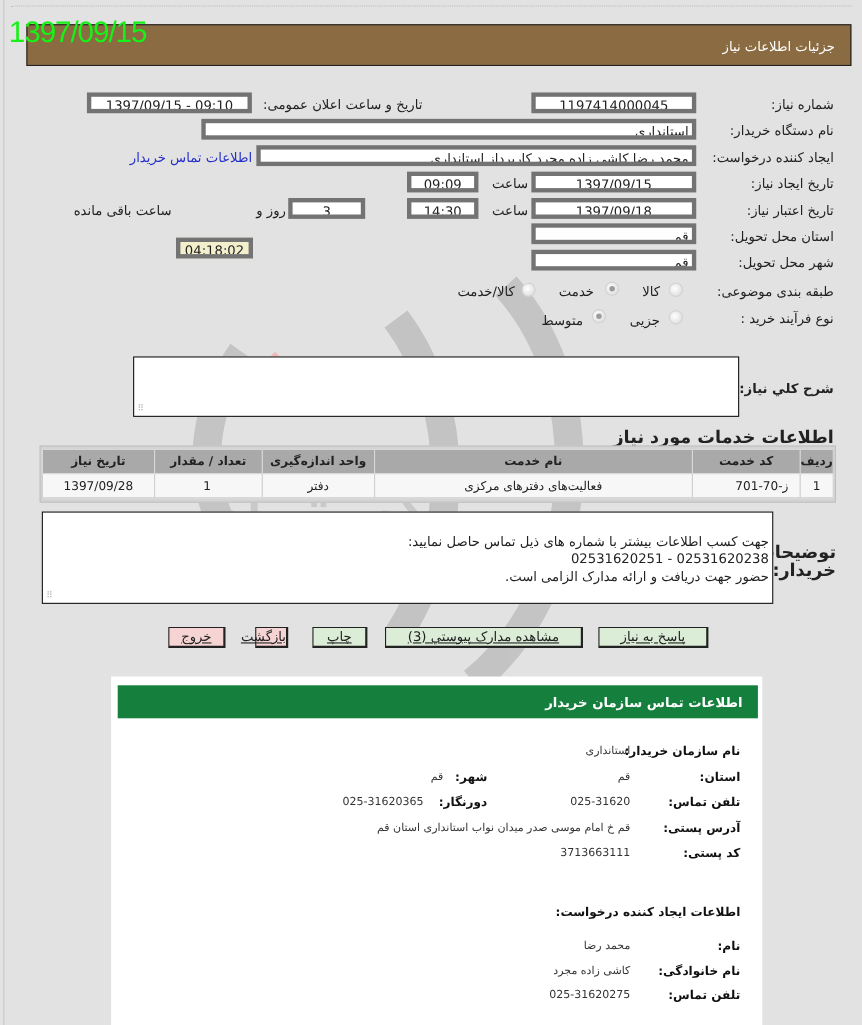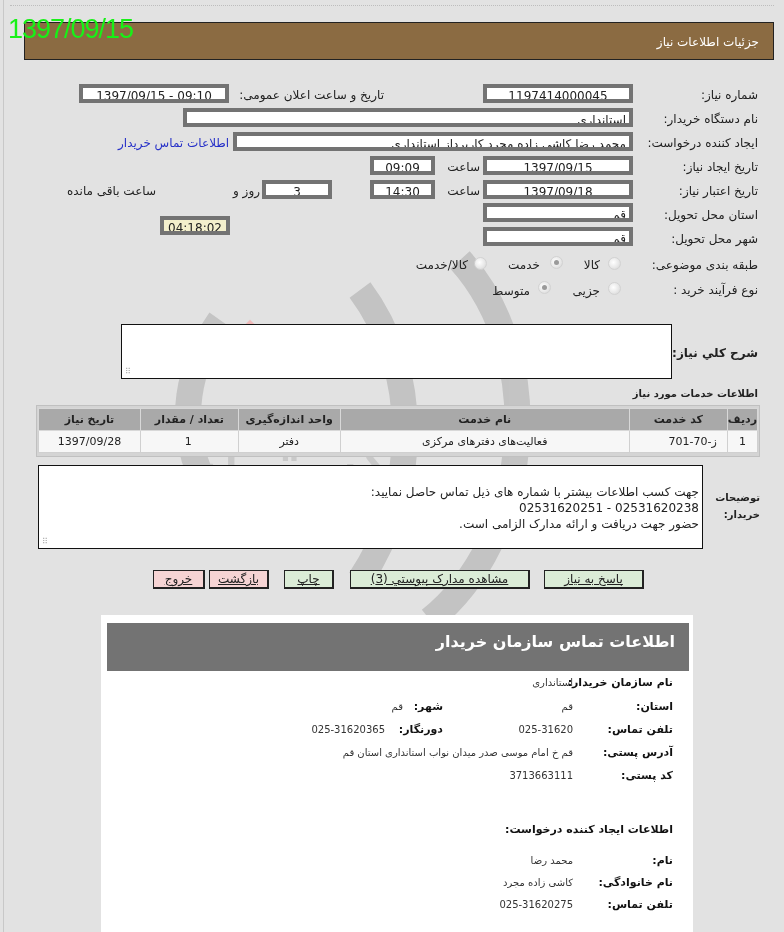--- a/index.html
+++ b/index.html
@@ -40,38 +40,38 @@
   .radio { position: absolute; width: 13px; height: 13px; border-radius: 50%;
     background: radial-gradient(circle at 40% 40%, #ffffff 0%, #e6e6e6 60%, #cfcfcf 100%); border: 1px solid #d2d2d2; }
   .radio.on::after { content: ""; position: absolute; left: 3px; top: 3px; width: 5px; height: 5px; border-radius: 50%; background: #9a9a9a; }
 
   .textarea {
     position: absolute; background: #fff; border: 1px solid #111; direction: rtl;
     font-size: 12px; line-height: 16px; padding: 2px 3px; white-space: pre-line;
   }
   .grip { position: absolute; left: 3px; bottom: 2px; color: #b0b0b0; font-size: 8px; line-height: 8px; }
 
-  .bold-lbl { position: absolute; direction: rtl; font-weight: bold; font-size: 10px; white-space: nowrap; }
+  .bold-lbl { position: absolute; direction: rtl; font-weight: bold; font-size: 16px; white-space: nowrap; }
 
   table.svc { position: absolute; left: 38px; top: 408px; width: 720px; border-collapse: collapse; direction: rtl; font-size: 11px; }
   table.svc th { background: #a9a9a9; color: #222; font-weight: bold; height: 22px; border: 1px solid #d8d8d8; font-size: 11px; }
   table.svc td { background: #f7f7f7; height: 22px; border: 1px solid #d0d0d0; text-align: center; }
   .svc-wrap { position: absolute; left: 36px; top: 405px; width: 724px; height: 52px; background: #d4d4d4; border: 1px solid #c0c0c0; }
 
   .btn {
     position: absolute; height: 19px; border: 1px solid #222; border-right-width: 2px; border-bottom-width: 2px;
     font-size: 12px; text-align: center; line-height: 16px; direction: rtl; cursor: pointer; text-decoration: underline;
   }
   .btn.green { background: #dbecd7; }
   .btn.pink { background: #f6d4d4; }
 
   .panel { position: absolute; left: 101px; top: 615px; width: 592px; height: 317px; background: #fff; }
   .panel-head {
-    position: absolute; left: 6px; top: 8px; width: 582px; height: 48px;
-    background: #737373; color: #fff; direction: rtl; font-weight: bold; font-size: 16px; padding: 9px 14px 0 0;
+    position: absolute; left: 6px; top: 8px; width: 582px; height: 30px;
+    background: #15803d; color: #fff; direction: rtl; font-weight: bold; font-size: 12px; padding: 9px 14px 0 0;
   }
   .pl { position: absolute; direction: rtl; font-weight: bold; font-size: 11px; white-space: nowrap; color: #111; }
   .pv { position: absolute; direction: rtl; font-size: 10px; white-space: nowrap; color: #333; }
 </style>
 </head>
 <body>
 
 <div class="left-rule"></div>
 <div class="top-strip"></div>
 
@@ -168,21 +168,21 @@
 <div class="textarea" style="left:38px; top:465px; width:665px; height:84px;padding-left:37px;">
   <span>جهت کسب اطلاعات بیشتر با شماره های ذیل تماس حاصل نمایید:
 02531620238 - 02531620251
 حضور جهت دریافت و ارائه مدارک الزامی است.</span>
   <span class="grip">⠿</span>
 </div>
 
 <div class="btn green" style="left:544px; top:570px; width:100px;">پاسخ به نیاز</div>
 <div class="btn green" style="left:350px; top:570px; width:180px;">مشاهده مدارک پیوستي (3)</div>
 <div class="btn green" style="left:284px; top:570px; width:50px;">چاپ</div>
-<div class="btn pink" style="left:209px; top:570px; width:60px;">بازگشت</div>
+<div class="btn pink" style="left:232px; top:570px; width:30px;">بازگشت</div>
 <div class="btn pink" style="left:153px; top:570px; width:52px;">خروج</div>
 
 <div class="panel">
   <div class="panel-head">
     <span>اطلاعات تماس سازمان خریدار</span>
   </div>
 
   <div class="pl" style="right:20px; top:61px;">نام سازمان خریدار:</div>
   <div class="pv" style="right:120px; top:62px;">استانداری</div>
 

